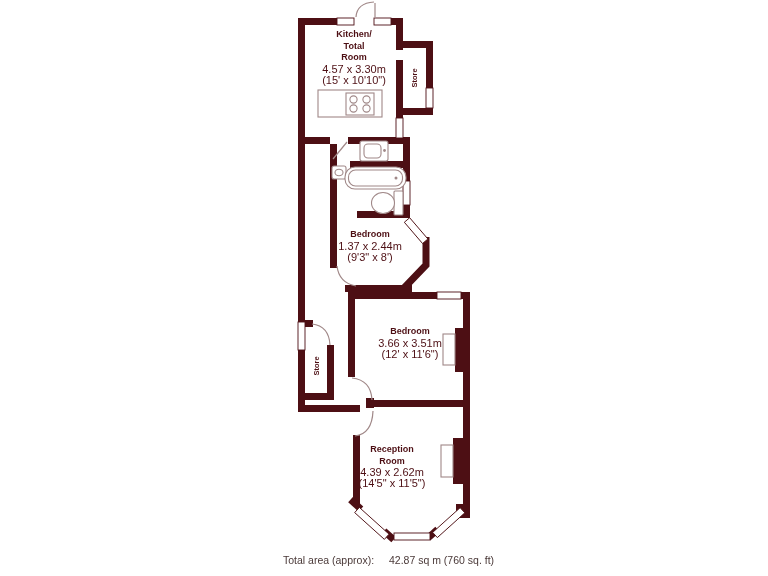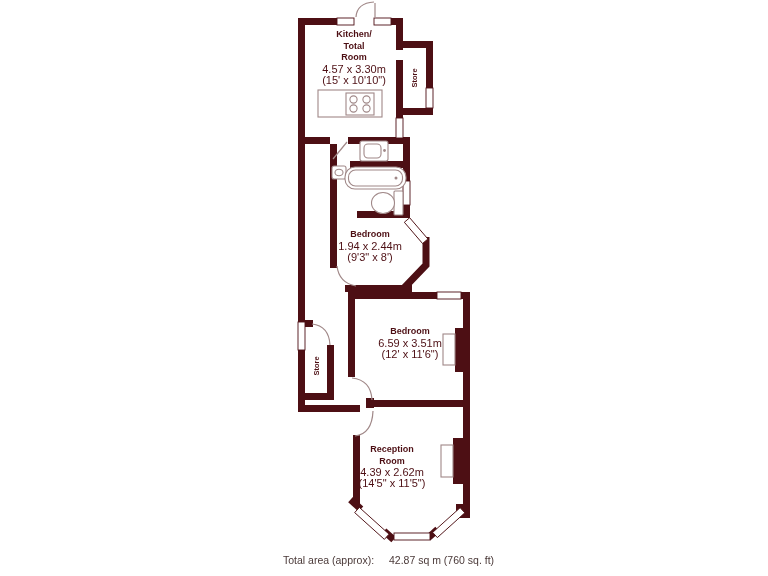--- a/index.html
+++ b/index.html
@@ -130,27 +130,27 @@
     <div class="room-name">Total</div>
     <div class="room-name">Room</div>
     <div class="room-dims">4.57 x 3.30m</div>
     <div class="room-dims">(15' x 10'10")</div>
   </div>
 
   <div class="store-label" style="left:399px; top:63px;">Store</div>
 
   <div class="label" style="left:320px; top:229px; width:100px;">
     <div class="room-name">Bedroom</div>
-    <div class="room-dims">1.94 x 2.44m</div>
+    <div class="room-dims">1.37 x 2.44m</div>
     <div class="room-dims">(9'3" x 8')</div>
   </div>
 
   <div class="label" style="left:360px; top:326px; width:100px;">
     <div class="room-name">Bedroom</div>
-    <div class="room-dims">6.59 x 3.51m</div>
+    <div class="room-dims">3.66 x 3.51m</div>
     <div class="room-dims">(12' x 11'6")</div>
   </div>
 
   <div class="store-label" style="left:301px; top:351px;">Store</div>
 
   <div class="label" style="left:342px; top:444px; width:100px;">
     <div class="room-name">Reception</div>
     <div class="room-name">Room</div>
     <div class="room-dims">4.39 x 2.62m</div>
     <div class="room-dims">(14'5" x 11'5")</div>

